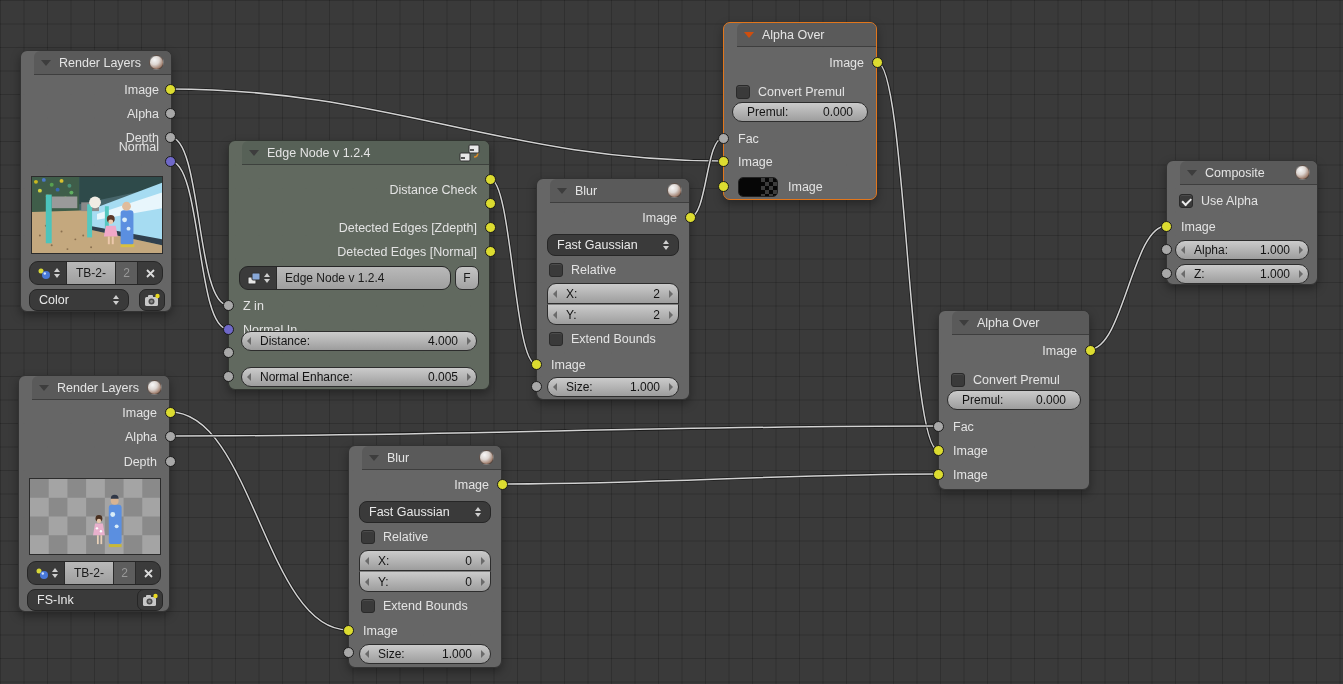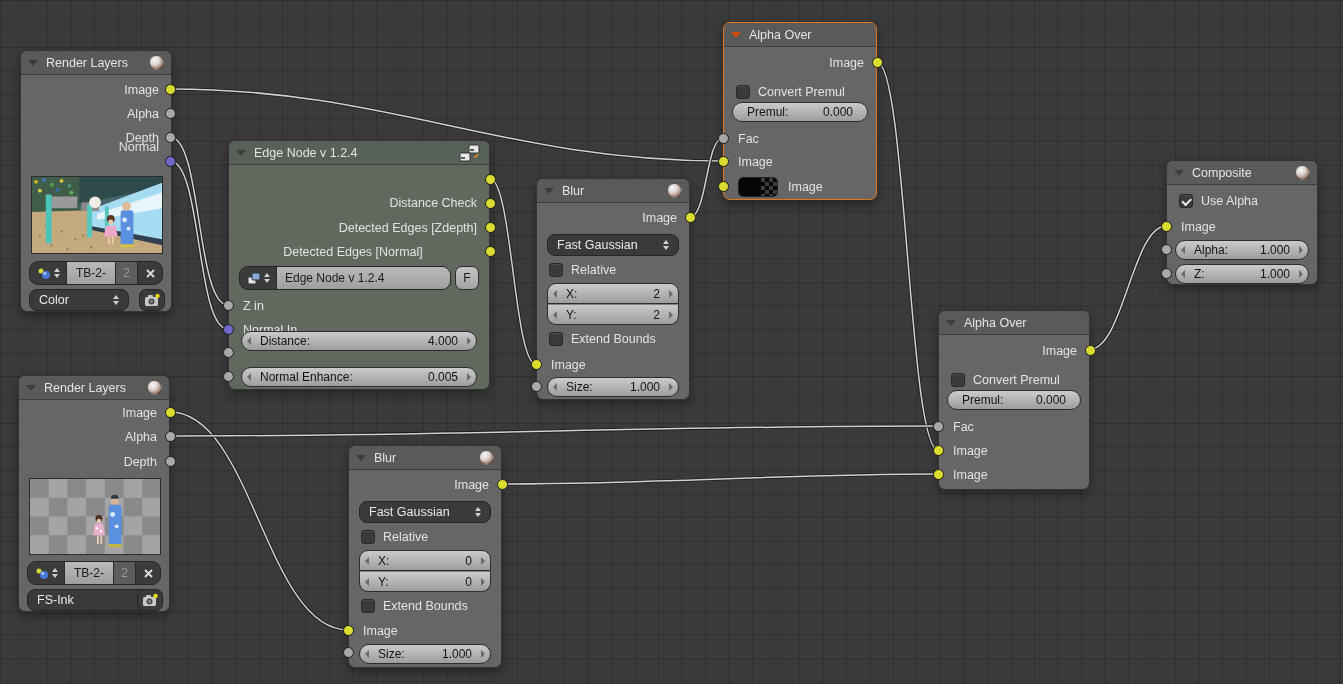--- a/index.html
+++ b/index.html
@@ -11,21 +11,21 @@
       linear-gradient(to bottom, rgba(0,0,0,0.18) 1px, transparent 1px);
     background-size:23.5px 23.5px;}
   #wires{position:absolute;left:0;top:0;z-index:1;}
   .wire-sh{fill:none;stroke:#1c1c1c;stroke-width:3.2px;}
   .wire{fill:none;stroke:#d2d2d2;stroke-width:1.5px;}
   .node{position:absolute;z-index:2;background:rgba(104,104,104,0.96);
     border:1px solid rgba(25,25,25,0.65);border-radius:7px;
     box-shadow:0 4px 10px rgba(0,0,0,0.35);box-sizing:border-box;}
   .node.group{background:rgba(99,107,97,0.96);}
   .node.selected{border:1.5px solid #e2761b;}
-  .header{position:absolute;left:0;top:0;right:0;height:24px;
+  .header{position:absolute;left:13px;top:0;right:0;height:24px;
     background:rgba(90,90,90,0.95);border-radius:6px 6px 0 0;
     border-bottom:1px solid rgba(40,40,40,0.55);
     display:flex;align-items:center;padding:0 7px;box-sizing:border-box;}
   .group .header{background:rgba(86,97,86,0.95);}
   .tri{width:0;height:0;border-left:5px solid transparent;border-right:5px solid transparent;
     border-top:6px solid #3d3d3d;margin-right:8px;flex:none;}
   .tri.orange{border-top-color:#cf4e0e;}
   .title{font-size:12.5px;color:#e4e4e4;flex:1;white-space:nowrap;overflow:hidden;}
   .sphere{width:15px;height:15px;border-radius:50%;flex:none;
     background:radial-gradient(circle at 35% 30%,#f7f7f7 0%,#ddd6d2 38%,#a1806f 72%,#6e5448 100%);
@@ -236,27 +236,27 @@
       <span class="tri"></span>
       <span class="title">Edge Node v 1.2.4</span>
       <svg width="24" height="18">
         <path d="M16,13 C21,13 21,5 16,5" fill="none" stroke="#d88a28" stroke-width="1.6"></path>
         <rect x="11" y="1" width="10" height="8" rx="1" fill="#e8e8e8" stroke="#333"></rect>
         <rect x="2" y="9" width="10" height="8" rx="1" fill="#e8e8e8" stroke="#333"></rect>
         <rect x="12" y="5" width="4" height="2" fill="#555"></rect>
           <rect x="3" y="13" width="4" height="2" fill="#555"></rect>
       </svg>
     </div>
-    <div class="row out" style="top:50px;">
+    <div class="row out" style="top:37px;">
         <span>Distance Check</span>
       </div>
     <div class="row out" style="top:75px;">
         <span>Detected Edges [Zdepth]</span>
       </div>
-    <div class="row out" style="top:99px;justify-content:center;">
+    <div class="row out" style="top:99px;">
         <span>Detected Edges [Normal]</span>
       </div>
     <div class="compound" style="left:10px;top:125px;width:212px;">
       <div class="seg" style="width:36px;gap:3px;">
         <svg width="14" height="13">
           <rect x="1" y="5" width="8" height="7" rx="1" fill="#e6e6e6" stroke="#333"></rect>
           <rect x="5" y="1" width="8" height="7" rx="1" fill="#88a8d8" stroke="#333"></rect>
         </svg>
         <span class="updown">
             <span class="u"></span>

